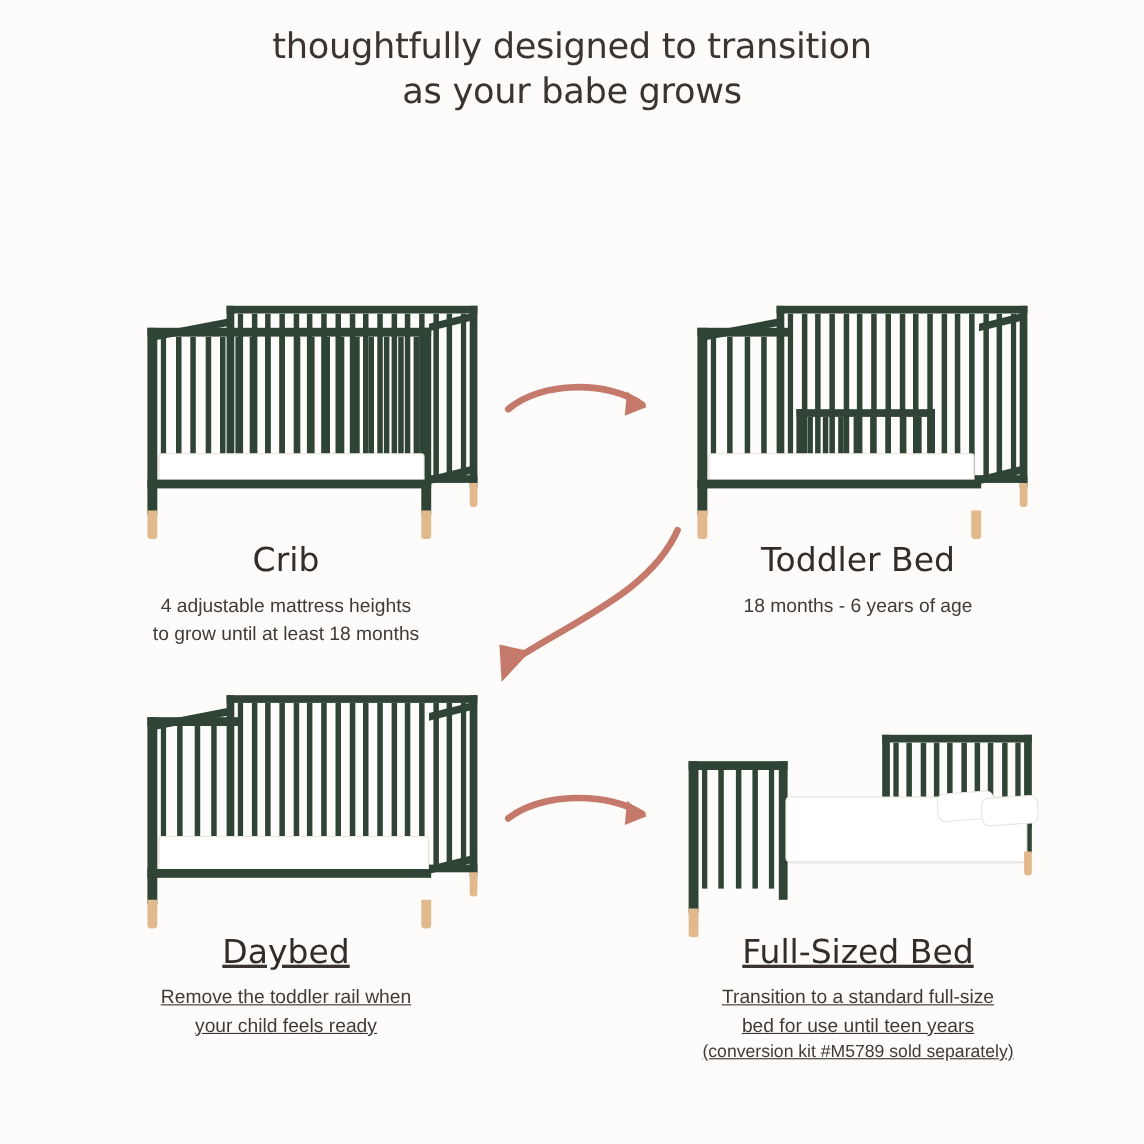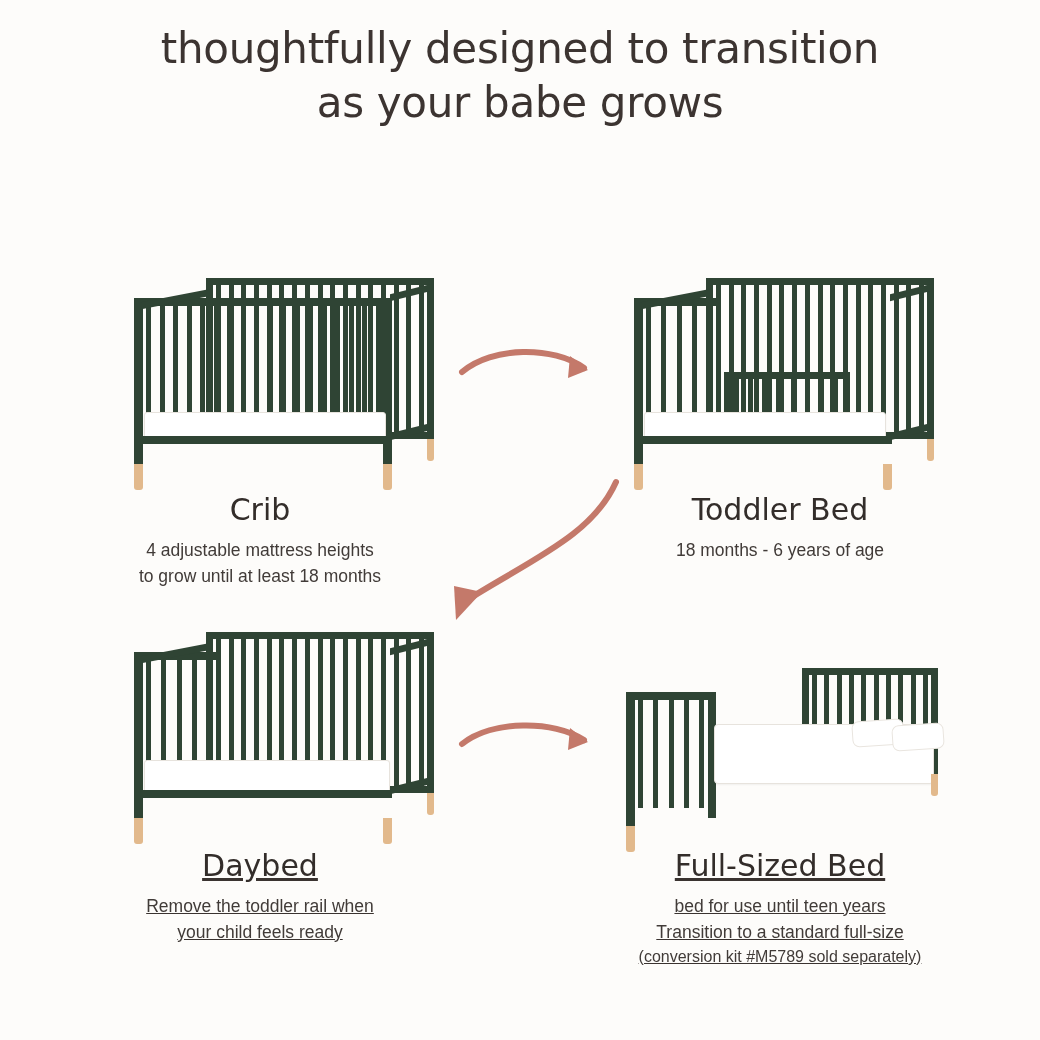--- a/index.html
+++ b/index.html
@@ -24,21 +24,21 @@
   .eyebrow {
     text-align: center;
     font-size: 17px;
     letter-spacing: 3.2px;
     font-weight: bold;
     color: #c4796a;
     padding-top: 60px;
   }
   .headline {
     text-align: center;
-    font-size: 42px;
+    font-size: 32px;
     line-height: 1.28;
     color: #3c3431;
     margin-top: 22px;
     font-weight: normal;
     font-family: "DejaVu Sans", sans-serif;
     letter-spacing: -0.3px;
   }
   .headline .l2 { display: block; }
 
   .grid {
@@ -381,22 +381,22 @@
 
             <div class="pillow" style="left:232px; top:58px; width:50px; height:24px; transform:rotate(-4deg);"></div>
             <div class="pillow" style="left:272px; top:62px; width:50px; height:24px; transform:rotate(-4deg);"></div>
 
             <div class="leg" style="left:6px; top:164px; width:9px; height:26px;"></div>
             <div class="leg" style="left:311px; top:112px; width:7px; height:22px;"></div>
           </div>
         </div>
         <div class="caption-title">Full-Sized Bed</div>
         <div class="caption-body">
+          <div>Transition to a standard full-size</div>
           <div>bed for use until teen years</div>
-          <div>Transition to a standard full-size</div>
           <div class="small">(conversion kit #M5789 sold separately)</div>
         </div>
       </div>
     </div>
   </div>
 
   <div class="arrow" style="left:458px; top:318px;">
     <svg width="150" height="50" viewBox="0 0 150 50">
       <path d="M4 32 C 34 6, 96 6, 126 28" stroke="#c4796a" stroke-width="6" fill="none" stroke-linecap="round"></path>
       <path d="M112 16 L130 30 L110 38 Z" fill="#c4796a"></path>

